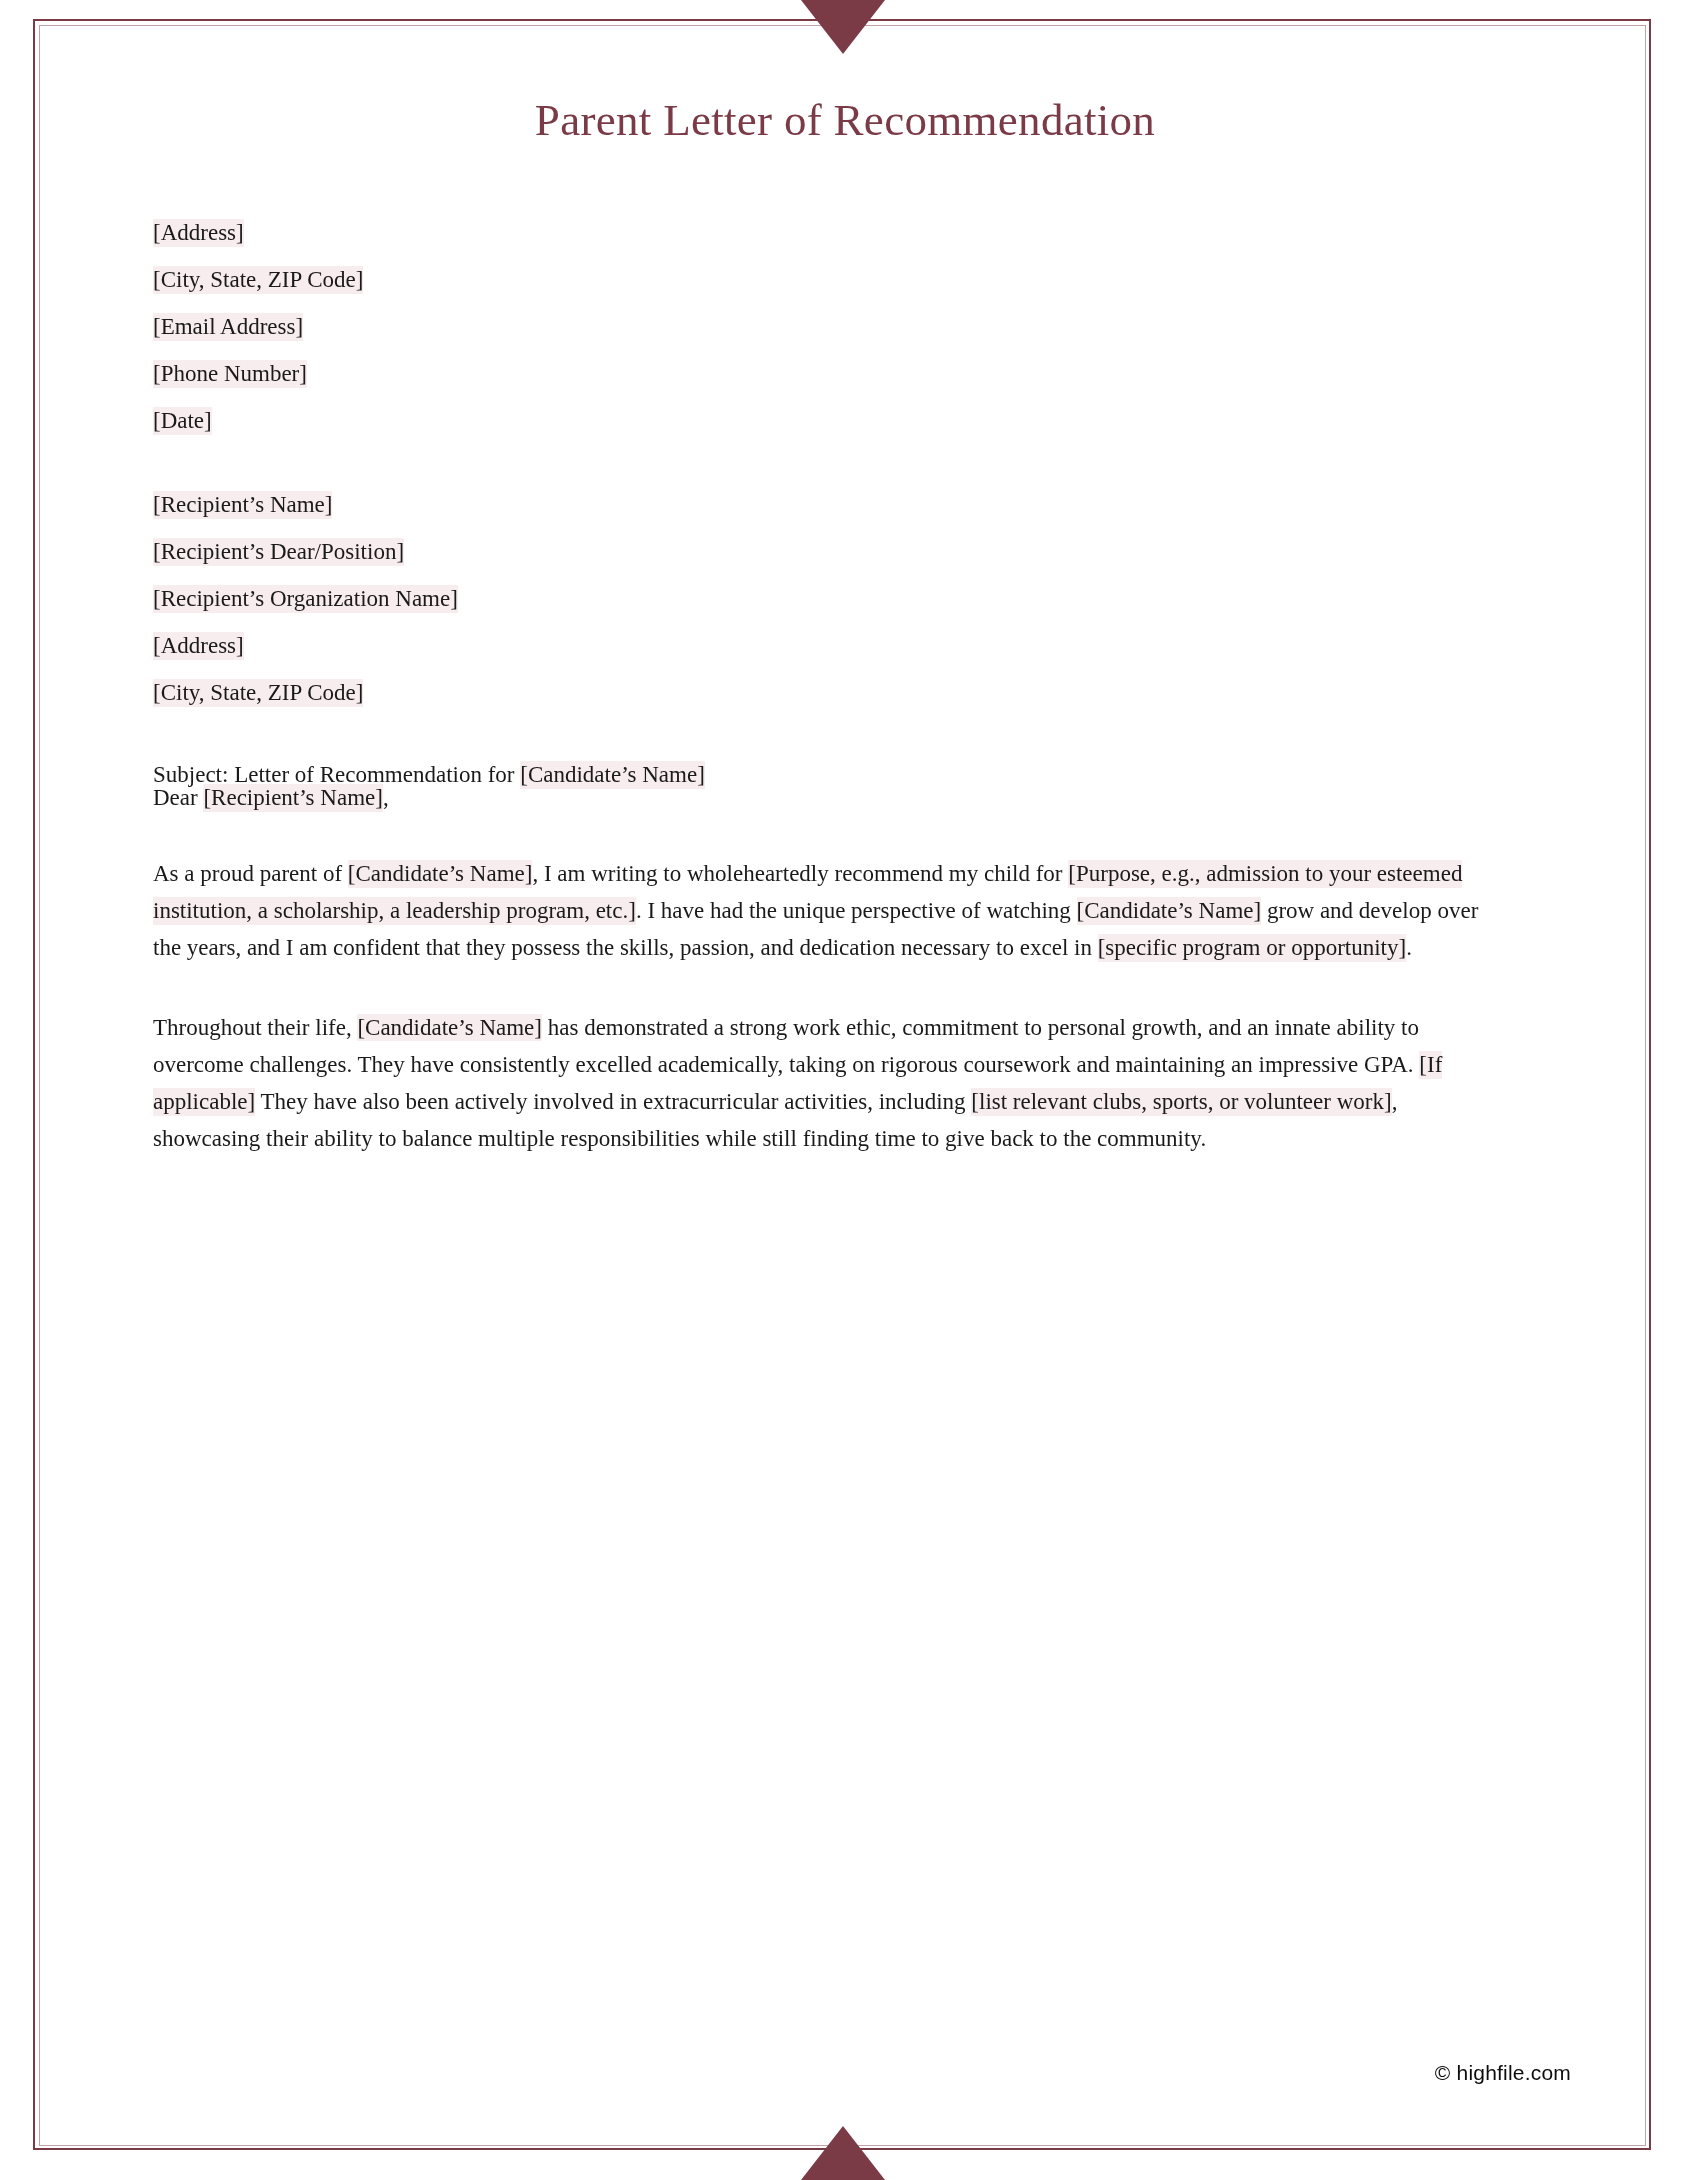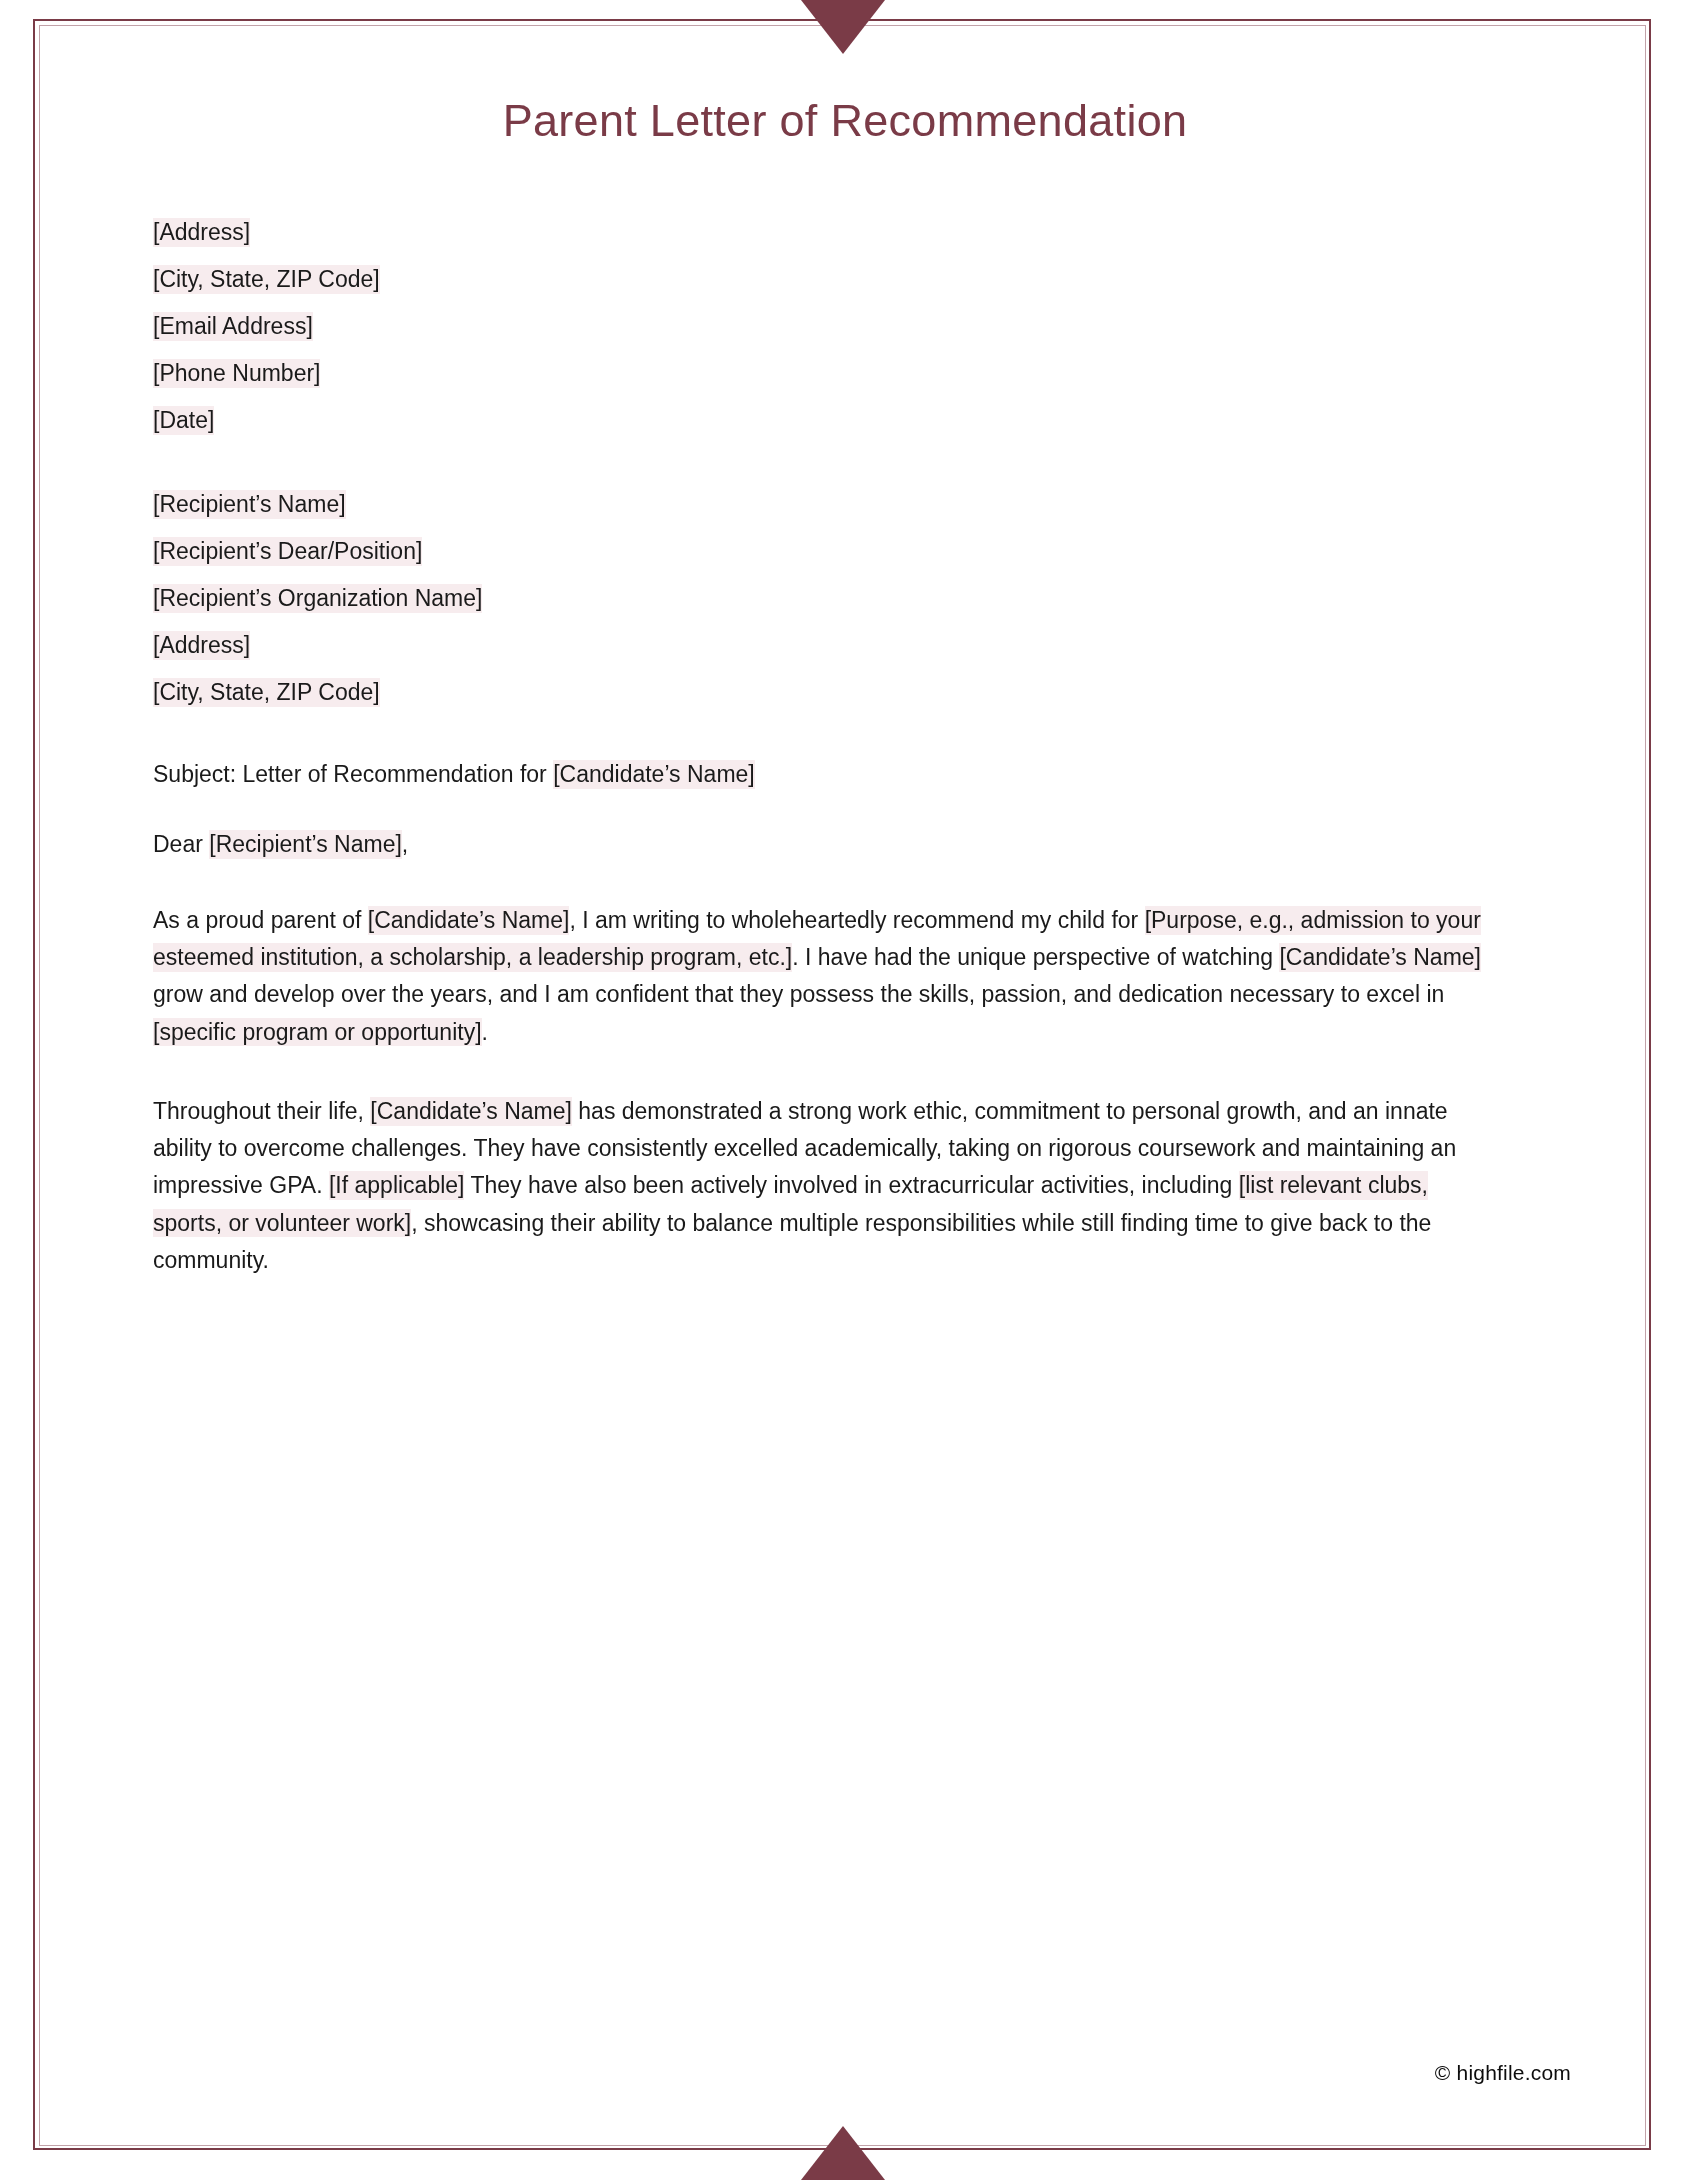--- a/index.html
+++ b/index.html
@@ -70,20 +70,21 @@
   }
 
   
   .content {
     position: absolute;
     left: 33px;
     top: 19.3px;
     width: 1618px;
     height: 2131px;
     padding: 0 114px 0 120px;
+    font-family: Liberation Serif, serif;
   }
 
   .doc-title {
     text-align: center;
     color: #7a3b47;
     font-size: 45px;
     font-weight: 400;
     letter-spacing: 0.3px;
     margin: 77px 0 0 0;
     line-height: 1.1;
@@ -106,21 +107,20 @@
 
   .subject-line {
     font-size: 23px;
     color: #1a1a1a;
     margin-top: 59px;
     line-height: 1.0;
   }
   .salutation {
     font-size: 23px;
     color: #1a1a1a;
-    margin-top: 47px;
     line-height: 1.0;
   }
 
   .para {
     font-size: 23px;
     line-height: 1.62;
     color: #1a1a1a;
     margin-top: 46px;
     text-align: left;
     max-width: 1334px;

